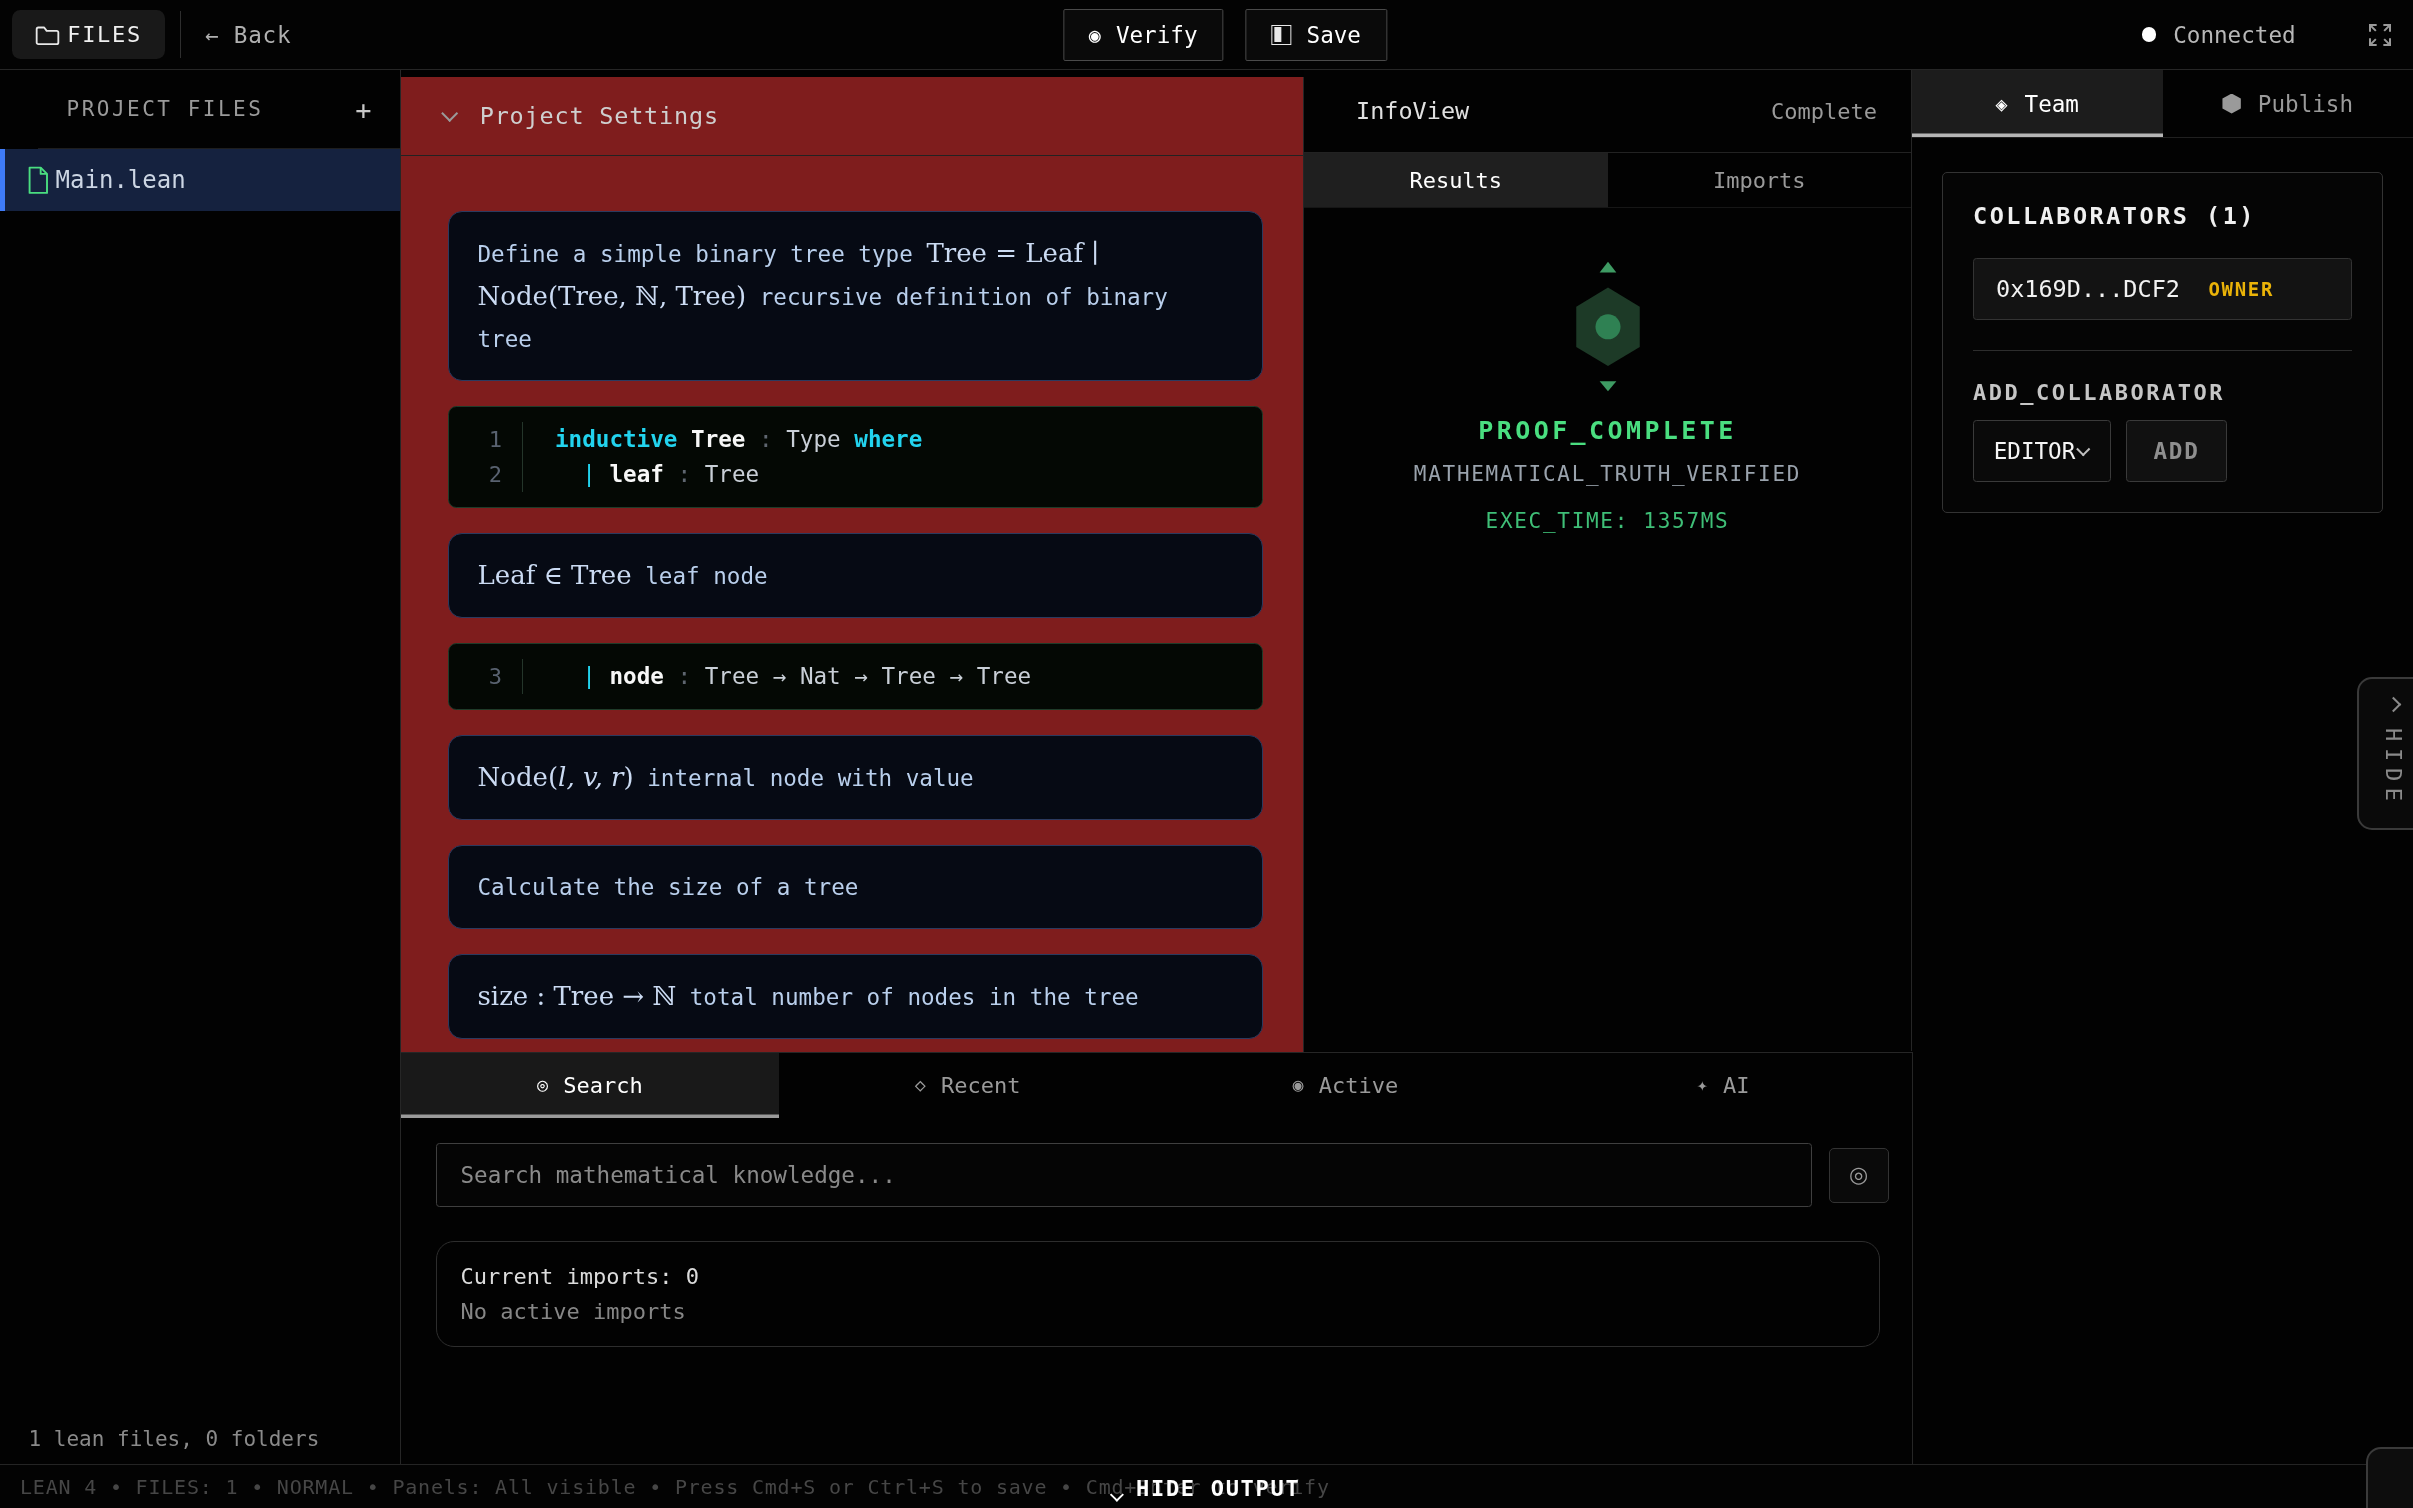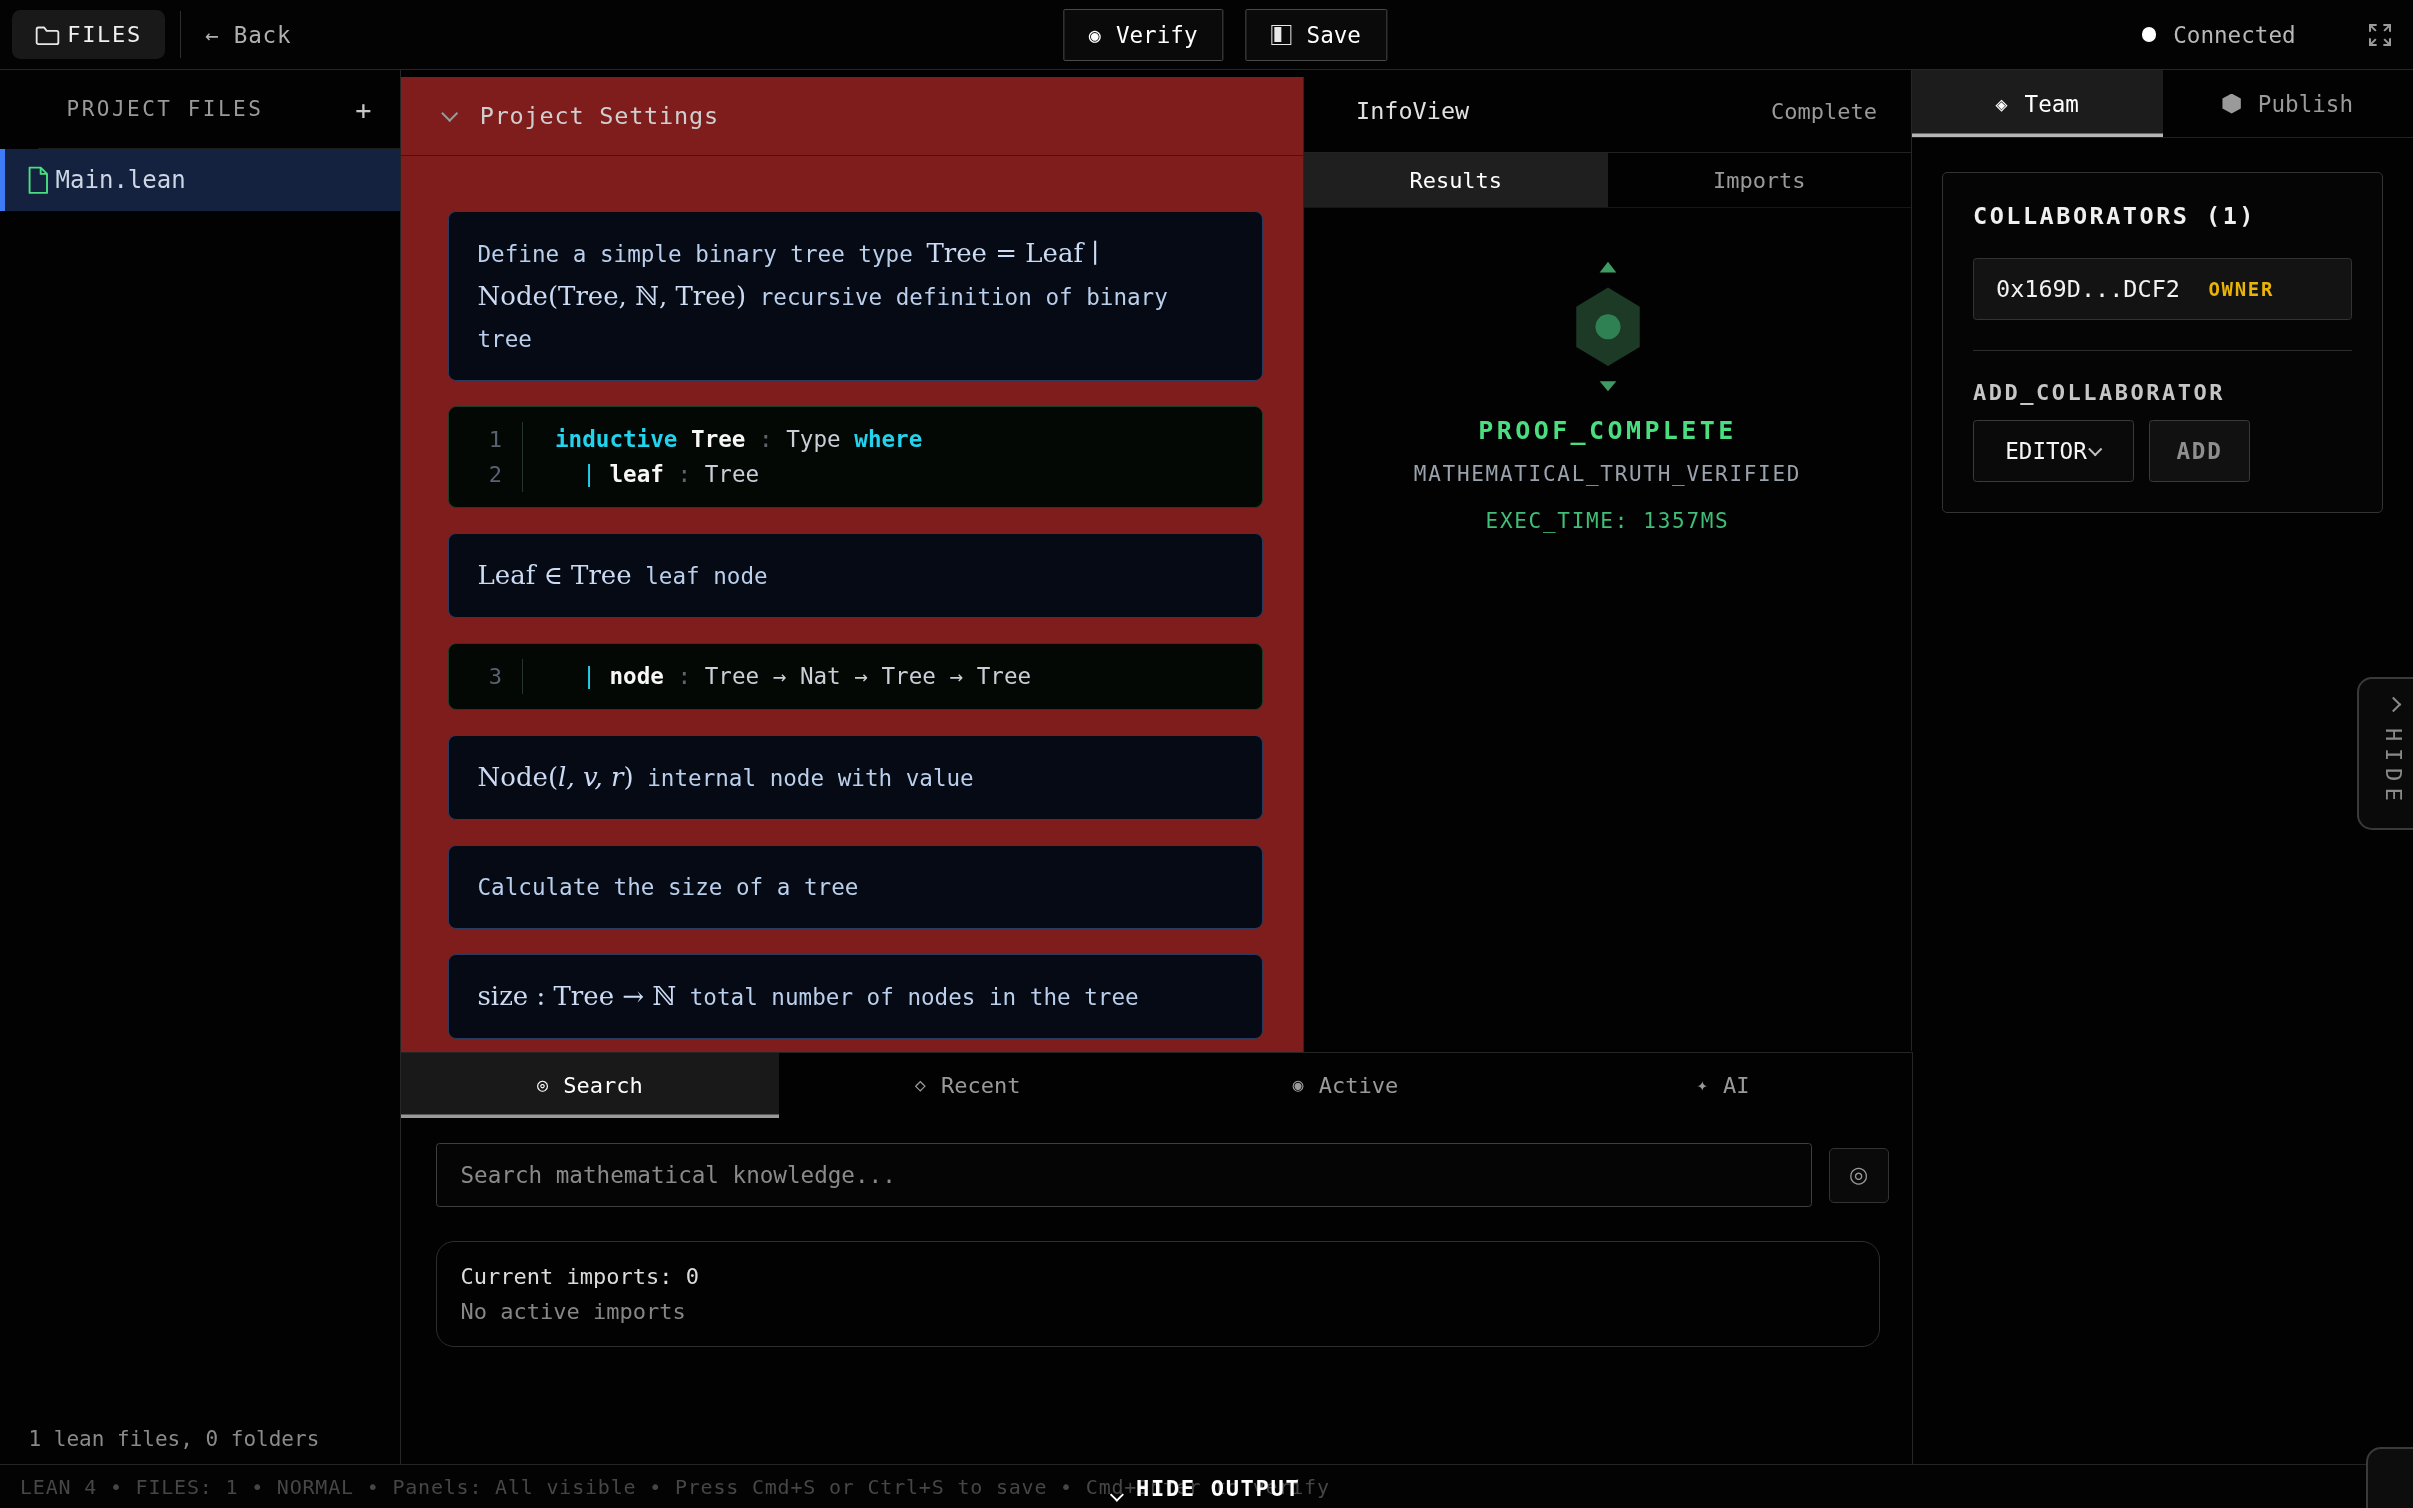--- a/index.html
+++ b/index.html
@@ -32,21 +32,21 @@
   .file-item .file-svg { width:22.6px; height:28.5px; }
   .file-item span { color:#ccd6e4; font-size:24px; }
   .sb-footer { position:absolute; left:28.5px; bottom:13.4px; color:#8a8a8a; font-size:21px; }
 
   
   .editor { position:absolute; left:401px; top:77px; width:903px; height:981px; border-right:1.7px solid #262626; background:#7f1d1d; }
   .ed-header { height:79px; display:flex; align-items:center; gap:22px; padding-left:45px; border-bottom:1.7px solid #222; }
   .chev-down { width:11.7px; height:11.7px; border-left:2.5px solid #9a9a9a; border-bottom:2.5px solid #9a9a9a; transform:rotate(-45deg) translateY(-3.4px); }
   .ed-title { color:#cfcfcf; font-size:23.5px; letter-spacing:0.8px; }
   .ed-content { position:absolute; left:0; top:80px; right:0; bottom:0; overflow:hidden; padding:54px 40px 0 47px; }
-  .md-block { border:1.7px solid #2b3a5f; background:#060a14; border-radius:8px; padding:20px 28.5px; margin-bottom:25px; font-size:22.6px; color:#b9cfec; line-height:42px; }
+  .md-block { border:1.7px solid #2b3a5f; background:#060a14; border-radius:14px; padding:20px 28.5px; margin-bottom:25px; font-size:22.6px; color:#b9cfec; line-height:42px; }
   .seg-mono { font-family:"DejaVu Sans Mono",monospace; }
   .seg-math { font-family:"DejaVu Serif",serif; font-size:26px; color:#cbdbf3; }
   .seg-mathi { font-family:"DejaVu Serif",serif; font-style:italic; font-size:26px; color:#cbdbf3; }
   .code-block { display:flex; border:1.7px solid #1f3b29; background:#040804; border-radius:8.4px; padding:15px 0; margin-bottom:25px; }
   .gutter { width:74px; text-align:right; padding-right:20px; color:#596270; font-size:22px; line-height:35px; border-right:1.7px solid #24352a; flex:none; }
   .lines { padding-left:32px; font-size:22.6px; line-height:35px; }
   .cline { white-space:pre; }
   .tok-kw { color:#22d3ee; font-weight:bold; }
   .tok-name { color:#f7f7f7; font-weight:bold; }
   .tok-punct { color:#5f6670; }
@@ -77,21 +77,21 @@
   .collab-box { margin:34px 30px 0 30px; border:1.7px solid #333; border-radius:5px; padding:28.5px 30px 30px 30px; background:#050505; }
   .collab-title { color:#f0f0f0; font-size:23.5px; font-weight:bold; letter-spacing:2.5px; }
   .collab-row { margin-top:28.5px; border:1.7px solid #333; background:#131313; height:62px; display:flex; align-items:center; gap:28.5px; padding:0 22px; border-radius:3.4px; }
   .collab-addr { color:#f2f2f2; font-size:23.5px; }
   .collab-role { color:#eab308; font-size:19px; font-weight:bold; letter-spacing:1.7px; }
   .collab-div { margin-top:30px; border-top:1.7px solid #2d2d2d; }
   .add-title { margin-top:28.5px; color:#c6c6c6; font-size:22px; font-weight:bold; letter-spacing:2.5px; }
   .addr-input { margin-top:25px; width:100%; height:62px; background:#070707; border:1.7px solid #3a3a3a; border-radius:3.4px; color:#e8e8e8; font:22.6px "DejaVu Sans Mono",monospace; padding:0 20px; }
   .addr-input::placeholder { color:#787878; }
   .btn-row { margin-top:15px; display:flex; gap:15px; }
-  .role-select { width:161px; height:62px; border:1.7px solid #3a3a3a; border-radius:3.4px; background:#0a0a0a; color:#f5f5f5; font:22.6px "DejaVu Sans Mono",monospace; display:flex; align-items:center; justify-content:center; gap:5px; cursor:pointer; }
+  .role-select { width:138px; height:62px; border:1.7px solid #3a3a3a; border-radius:3.4px; background:#0a0a0a; color:#f5f5f5; font:22.6px "DejaVu Sans Mono",monospace; display:flex; align-items:center; justify-content:center; gap:5px; cursor:pointer; }
   .role-select .chev-down { border-color:#c0c0c0; width:10px; height:10px; transform:rotate(-45deg) translateY(-2.5px); }
   .add-btn { width:101px; height:62px; border:1.7px solid #3a3a3a; border-radius:3.4px; background:#111; color:#8f8f8f; font:22.6px "DejaVu Sans Mono",monospace; font-weight:bold; letter-spacing:1.7px; cursor:pointer; }
 
   
   .bottom { position:absolute; left:401px; top:1052px; width:1512px; height:413px; border-top:1.7px solid #262626; border-right:1.7px solid #262626; background:#020202; }
   .bt-tabs { display:flex; height:65px; }
   .bt-tab { flex:1; display:flex; align-items:center; justify-content:center; gap:15px; font-size:22px; color:#9a9a9a; cursor:pointer; }
   .bt-tab.active { background:#191919; color:#fff; box-shadow:inset 0 -3.4px 0 #9a9a9a; }
   .bt-ico { font-size:18.4px; line-height:1; }
   .search-row { margin:25px 23.5px 0 35px; display:flex; align-items:center; gap:17px; }

